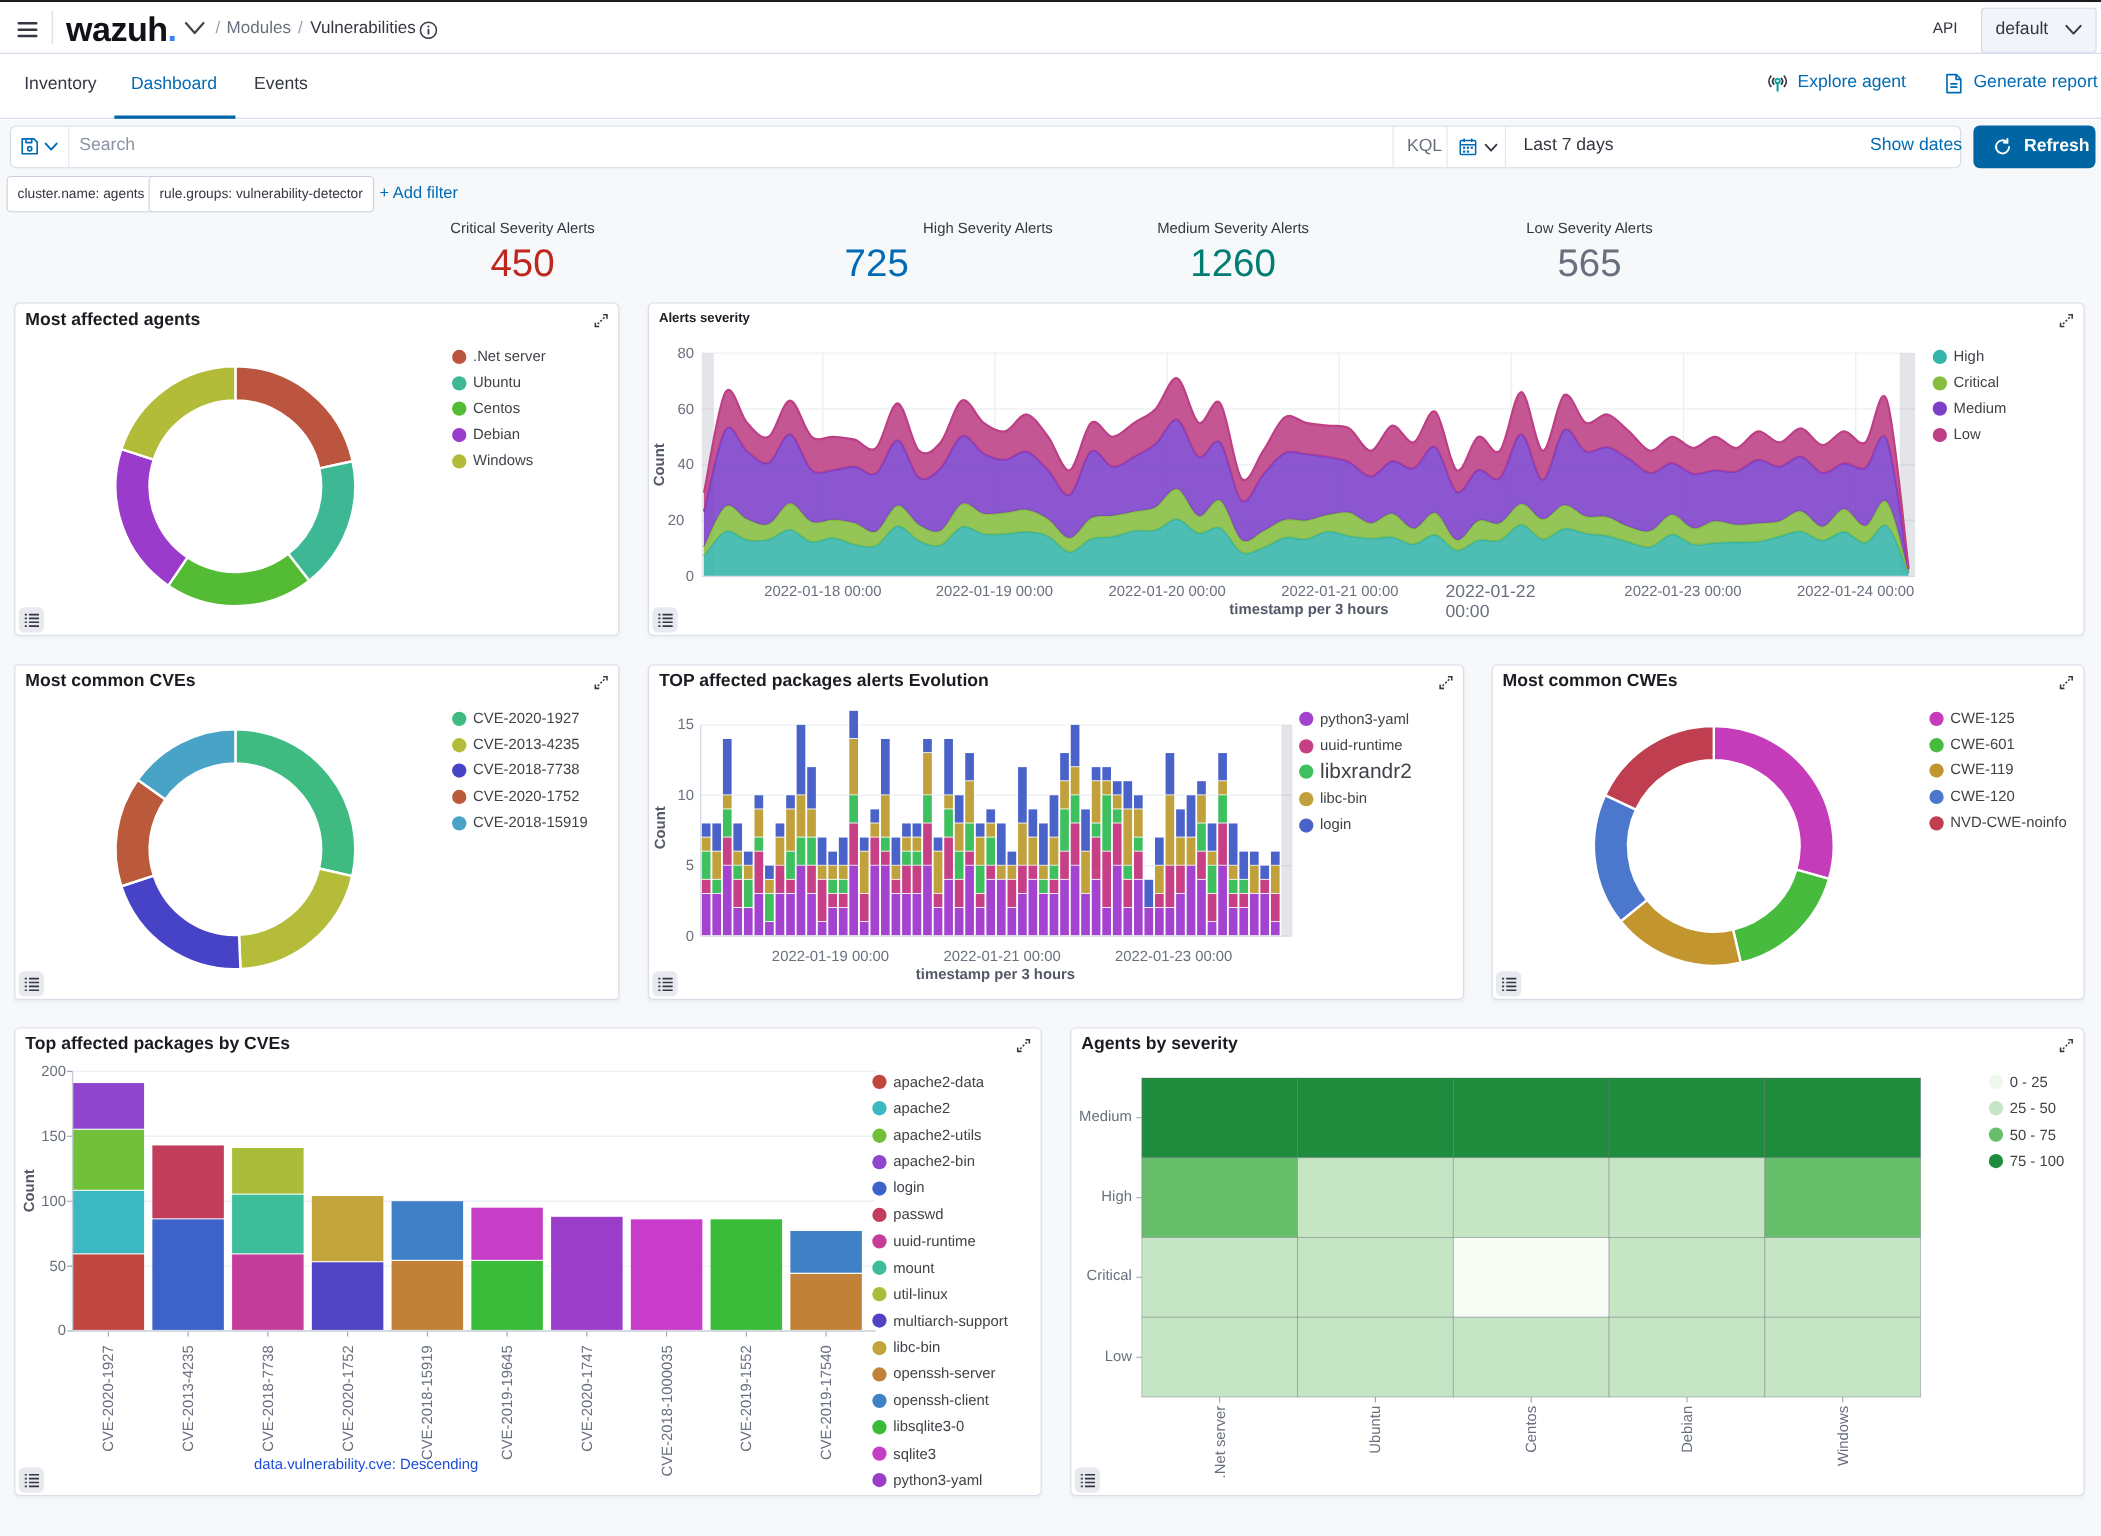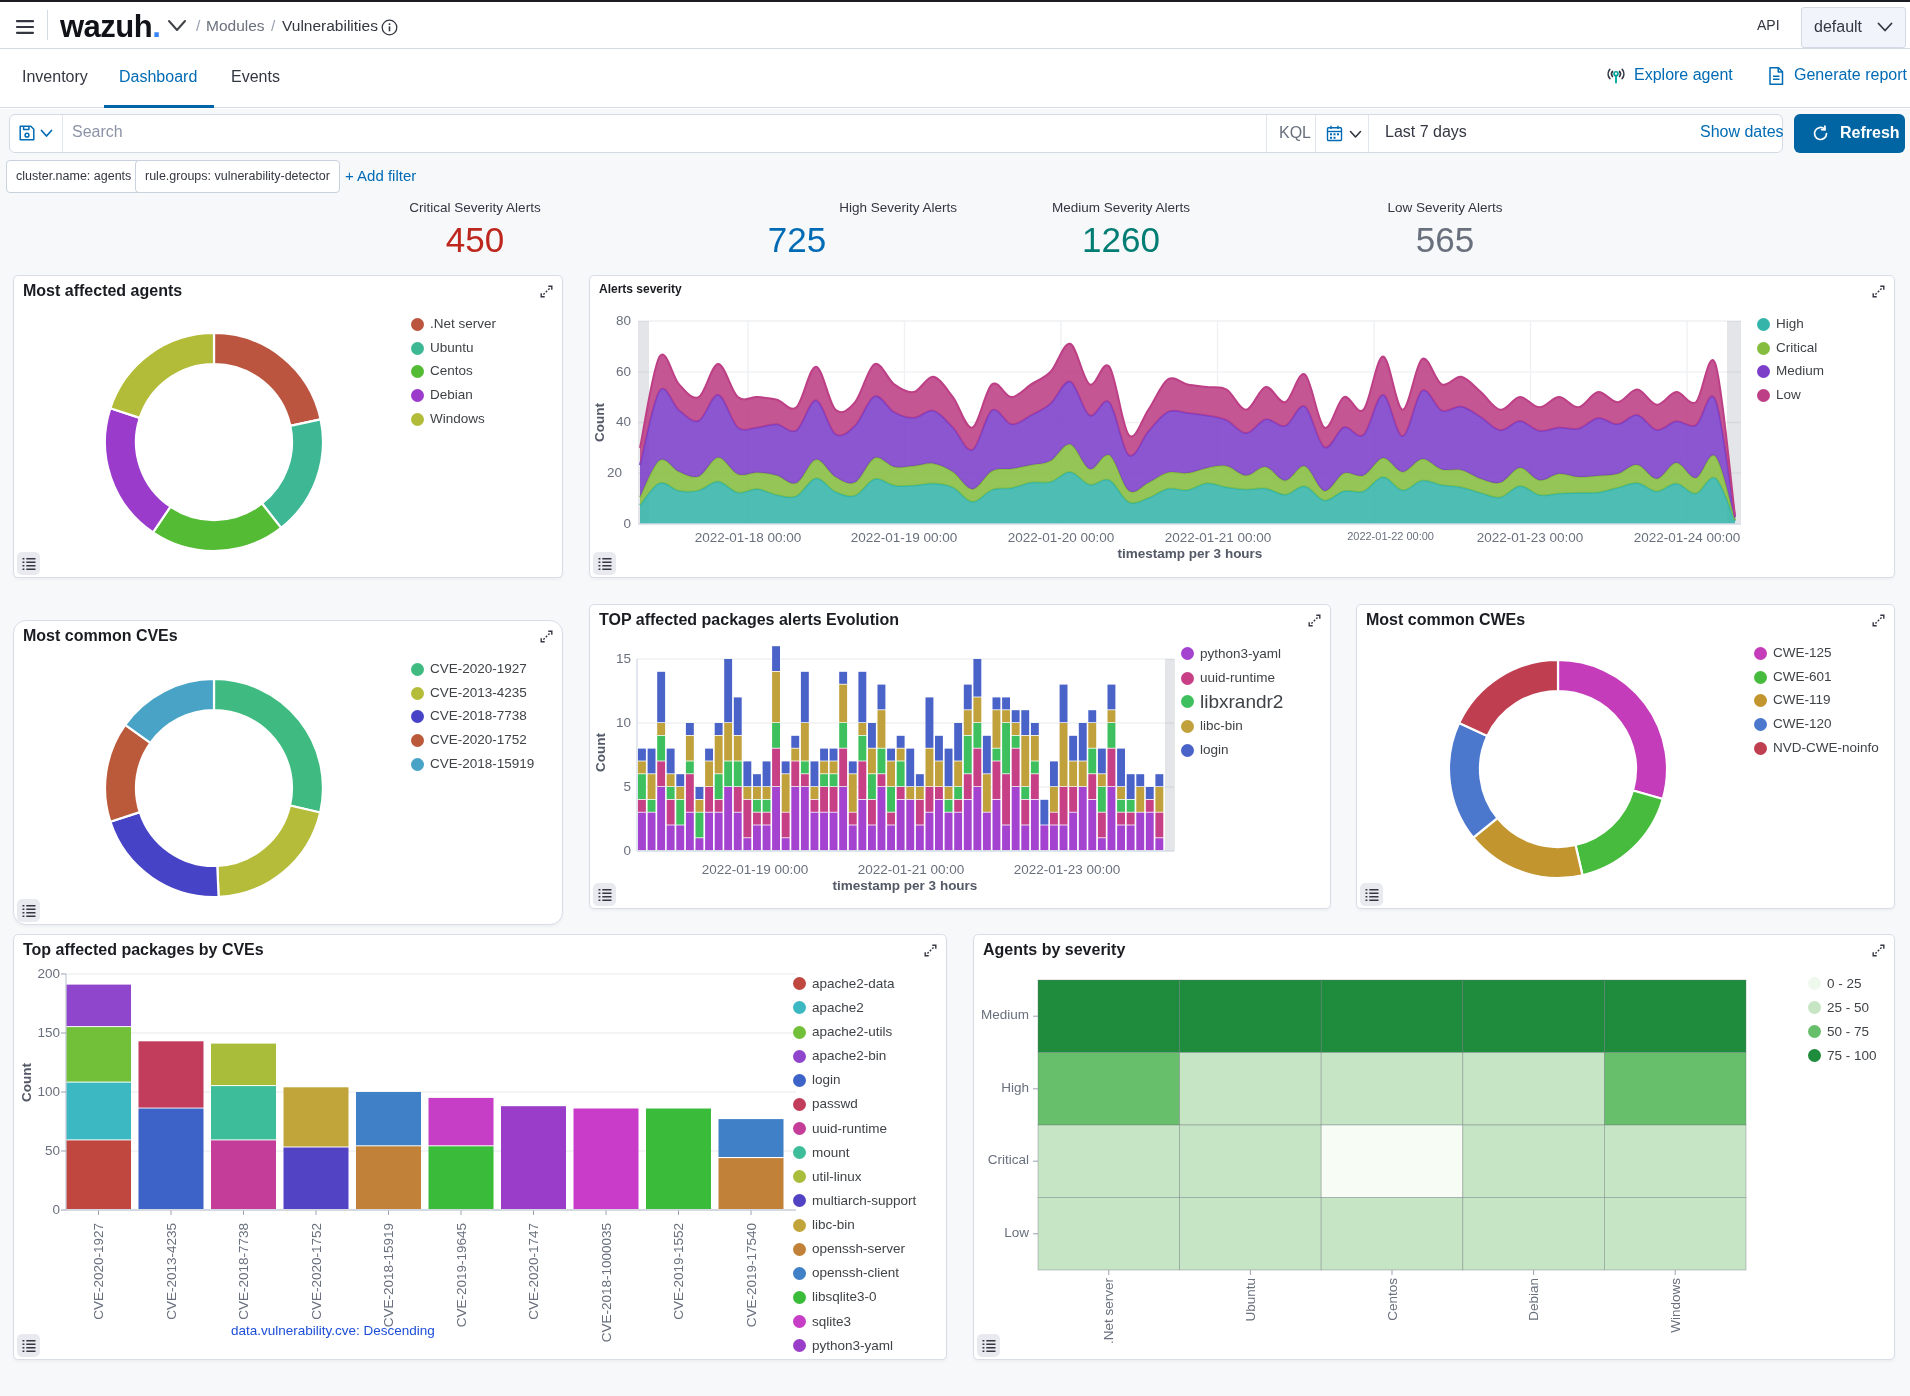--- a/index.html
+++ b/index.html
@@ -177,41 +177,41 @@
     <div style="position:absolute;left:8px;top:240px;width:33px;text-align:right;font-size:13.5px;color:#69707d">0</div>
     <div style="position:absolute;left:8px;top:189px;width:33px;text-align:center;font-size:13.5px;color:#69707d">20</div>
     <div style="position:absolute;left:8px;top:138px;width:33px;text-align:right;font-size:13.5px;color:#69707d">40</div>
     <div style="position:absolute;left:8px;top:88px;width:33px;text-align:right;font-size:13.5px;color:#69707d">60</div>
     <div style="position:absolute;left:8px;top:37px;width:33px;text-align:right;font-size:13.5px;color:#69707d">80</div>
     <div style="position:absolute;left:-56px;top:139px;width:130px;text-align:center;font-size:13.5px;font-weight:bold;color:#535966;transform:rotate(-90deg)">Count</div>
     <div style="position:absolute;left:98px;top:254px;width:120px;text-align:center;font-size:13.5px;color:#69707d">2022-01-18 00:00</div>
     <div style="position:absolute;left:254px;top:254px;width:120px;text-align:center;font-size:13.5px;color:#69707d">2022-01-19 00:00</div>
     <div style="position:absolute;left:411px;top:254px;width:120px;text-align:center;font-size:13.5px;color:#69707d">2022-01-20 00:00</div>
     <div style="position:absolute;left:568px;top:254px;width:120px;text-align:center;font-size:13.5px;color:#69707d">2022-01-21 00:00</div>
-    <div style="position:absolute;left:724px;top:254px;width:120px;text-align:right;font-size:11px;color:#69707d">2022-01-22 00:00</div>
+    <div style="position:absolute;left:724px;top:254px;width:120px;text-align:left;font-size:16px;color:#69707d">2022-01-22 00:00</div>
     <div style="position:absolute;left:880px;top:254px;width:120px;text-align:center;font-size:13.5px;color:#69707d">2022-01-23 00:00</div>
     <div style="position:absolute;left:1037px;top:254px;width:120px;text-align:center;font-size:13.5px;color:#69707d">2022-01-24 00:00</div>
     <div style="position:absolute;left:400px;top:270px;width:400px;text-align:center;font-size:13.5px;font-weight:bold;color:#535966">timestamp per 3 hours</div>
     <div style="position:absolute;left:1166.5px;top:41.5px;width:13.0px;height:13.0px;border-radius:50%;background:#35b5aa"></div>
     <div style="position:absolute;left:1186px;top:39px;font-size:13.5px;color:#3f4347;line-height:18px">High</div>
     <div style="position:absolute;left:1166.5px;top:65.5px;width:13.0px;height:13.0px;border-radius:50%;background:#86bd40"></div>
     <div style="position:absolute;left:1186px;top:63px;font-size:13.5px;color:#3f4347;line-height:18px">Critical</div>
     <div style="position:absolute;left:1166.5px;top:88.5px;width:13.0px;height:13.0px;border-radius:50%;background:#7b3fc8"></div>
     <div style="position:absolute;left:1186px;top:86px;font-size:13.5px;color:#3f4347;line-height:18px">Medium</div>
     <div style="position:absolute;left:1166.5px;top:112.5px;width:13.0px;height:13.0px;border-radius:50%;background:#bd3f85"></div>
     <div style="position:absolute;left:1186px;top:110px;font-size:13.5px;color:#3f4347;line-height:18px">Low</div>
     <div style="position:absolute;left:3px;bottom:2px;width:23px;height:23px;border-radius:5px;background:#e8eaf0">
       <svg width="14" height="14" viewBox="0 0 14 14" style="position:absolute;left:5px;top:5px">
         <g stroke="#343741" stroke-width="1.5">
           <path d="M0.5 1.7 H2.4 M4.3 1.7 H13.5 M0.5 5.2 H2.4 M4.3 5.2 H13.5 M0.5 8.7 H2.4 M4.3 8.7 H13.5 M0.5 12.2 H2.4 M4.3 12.2 H13.5"></path>
         </g>
       </svg>
     </div>
   </div>
-<div style="position:absolute;left:13px;top:620px;width:550px;height:305px;background:#fff;border:1px solid #d8dde8;border-radius:13px;box-shadow:0 2px 3px rgba(0,0,0,0.04)">
+<div style="position:absolute;left:13px;top:604px;width:550px;height:305px;background:#fff;border:1px solid #d8dde8;border-radius:3px;box-shadow:0 2px 3px rgba(0,0,0,0.04)">
     <div style="position:absolute;left:9px;top:6px;font-size:16px;font-weight:bold;color:#1a1c21">Most common CVEs</div>
     <svg width="15" height="15" viewBox="0 0 15 15" style="position:absolute;right:8px;top:8px">
       <g stroke="#343741" stroke-width="1.4" fill="none">
         <path d="M9.3 2.2 H12.8 V5.7"></path>
         <path d="M5.7 12.8 H2.2 V9.3"></path>
         <path d="M4.4 10.6 L10.6 4.4" stroke-dasharray="1.9 1.5"></path>
       </g>
     </svg>
     <svg width="548" height="303" viewBox="0 0 548 303" style="position:absolute;left:0;top:0">
       <path d="M200.0 58.0A109 109 0 0 1 306.2 191.5L276.0 184.5A78 78 0 0 0 200.0 89.0Z" fill="#3fbb81" stroke="#fff" stroke-width="2.2" stroke-linejoin="round"></path>

